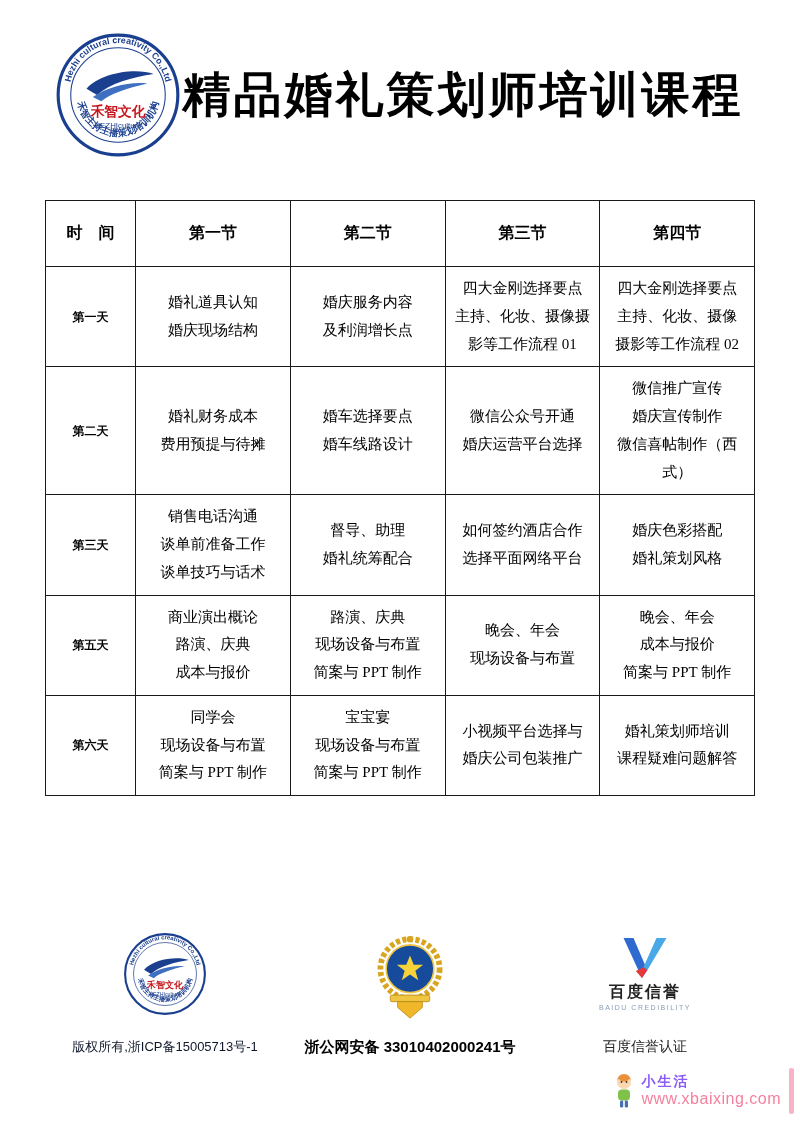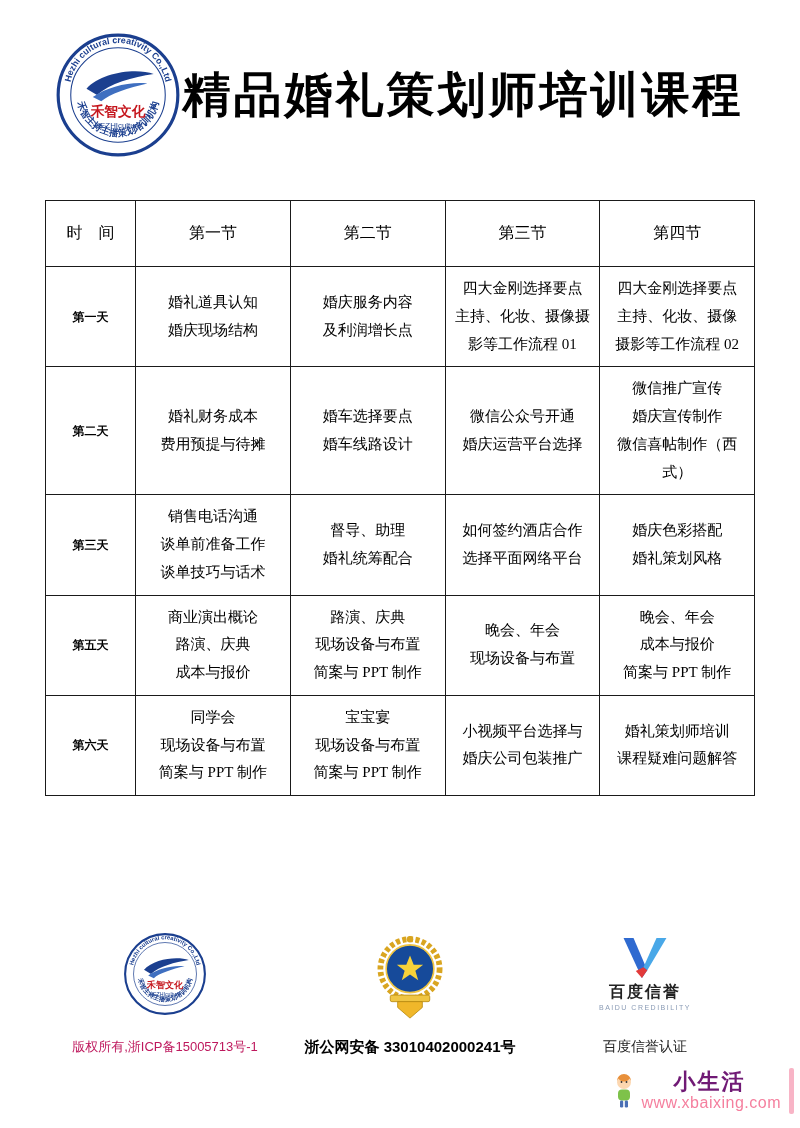--- a/index.html
+++ b/index.html
@@ -24,50 +24,50 @@
   table.schedule {
     position:absolute; top:200px; left:45px; width:710px;
     border-collapse:collapse; table-layout:fixed;
     font-family:"Liberation Serif", serif;
   }
   .schedule th, .schedule td {
     border:1px solid #1a1a1a; text-align:center; vertical-align:middle;
     white-space:pre-line; padding:8px 6px;
   }
   .schedule col.c-time { width:90px; }
-  .schedule th { height:66px; font-size:16px; font-weight:normal; color:#000; }
+  .schedule th { height:66px; font-size:16px; font-weight:bold; color:#000; }
   .schedule td { height:94px; font-size:15px; line-height:1.85; color:#000; }
   .schedule td.day { font-weight:bold; font-size:12px; }
 
   
   .footer {
     position:absolute; top:932px; left:0; right:0;
     display:flex; justify-content:space-between; padding:0 50px;
   }
   .f-item { display:flex; flex-direction:column; align-items:center; text-align:center; }
   .f-item.i1 { width:230px; }
   .f-item.i2 { width:260px; }
   .f-item.i3 { width:210px;align-items:center; }
   .f-logozone { height:96px; display:flex; flex-direction:column; align-items:center; justify-content:flex-start; }
   .f-logozone .small-logo { width:84px; height:84px; }
   .f-logozone .police { width:74px; height:90px; }
   .f-logozone .baidu-v { width:46px; height:44px; margin-top:4px; }
   .baidu-title { font-size:16px; font-weight:bold; color:#222; margin-top:2px; letter-spacing:2px; }
   .baidu-sub { font-size:7px; color:#8a9bb5; letter-spacing:1.5px; margin-top:1px; }
-  .caption { margin-top:10px; font-size:13px; color:#be185d; }
+  .caption { margin-top:10px; font-size:13px; color:#0f172a; }
   .caption.police-cap { font-size:15px; font-weight:bold; color:#000; }
   .caption.baidu-cap { font-size:14px; color:#222; }
 
   
   .watermark {
     position:absolute; right:6px; bottom:14px;
     display:flex; align-items:center; gap:4px; cursor:pointer;
   }
   .wm-person { width:26px; height:36px; }
-  .wm-name { font-size:22px; font-weight:bold; color:#701a75; font-family:"Liberation Serif", serif; letter-spacing:2px; line-height:1.1;margin-left:32px; }
+  .wm-name { font-size:14px; font-weight:bold; color:#8b5cf6; font-family:"Liberation Serif", serif; letter-spacing:2px; line-height:1.1; }
   .wm-url { font-size:16px; color:#f57f9e; letter-spacing:0.5px; }
   .wm-bar { width:5px; height:46px; background:#f8b4c6; border-radius:2px; margin-left:4px; }
 </style>
 </head>
 <body>
 
 <div class="page">
 
   <div class="header">
     <div class="logo-wrap">

